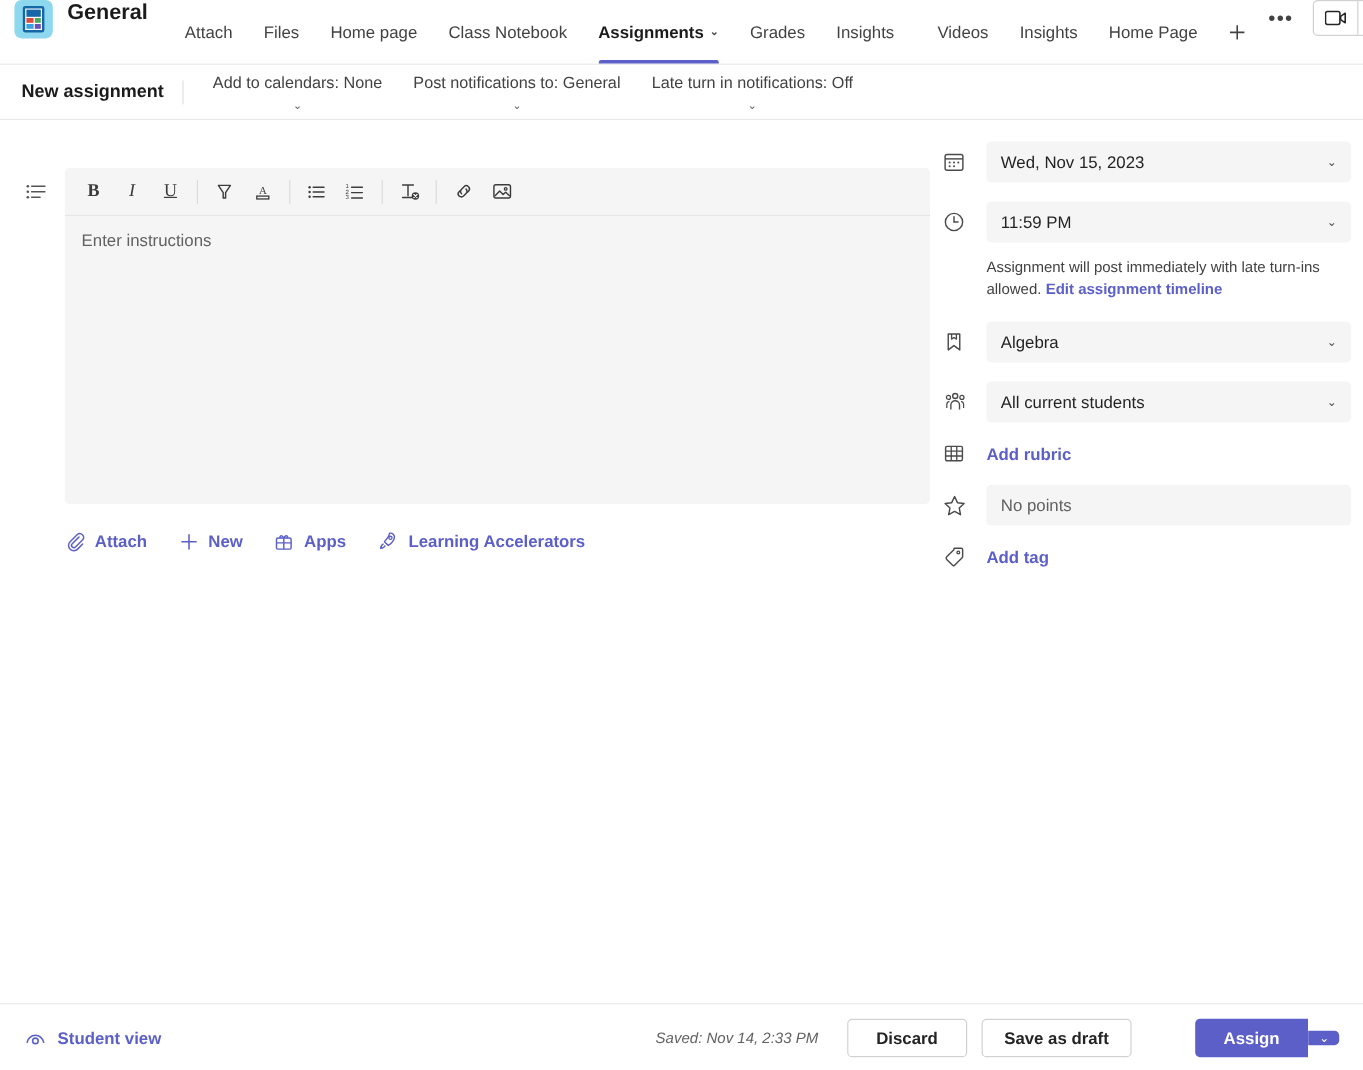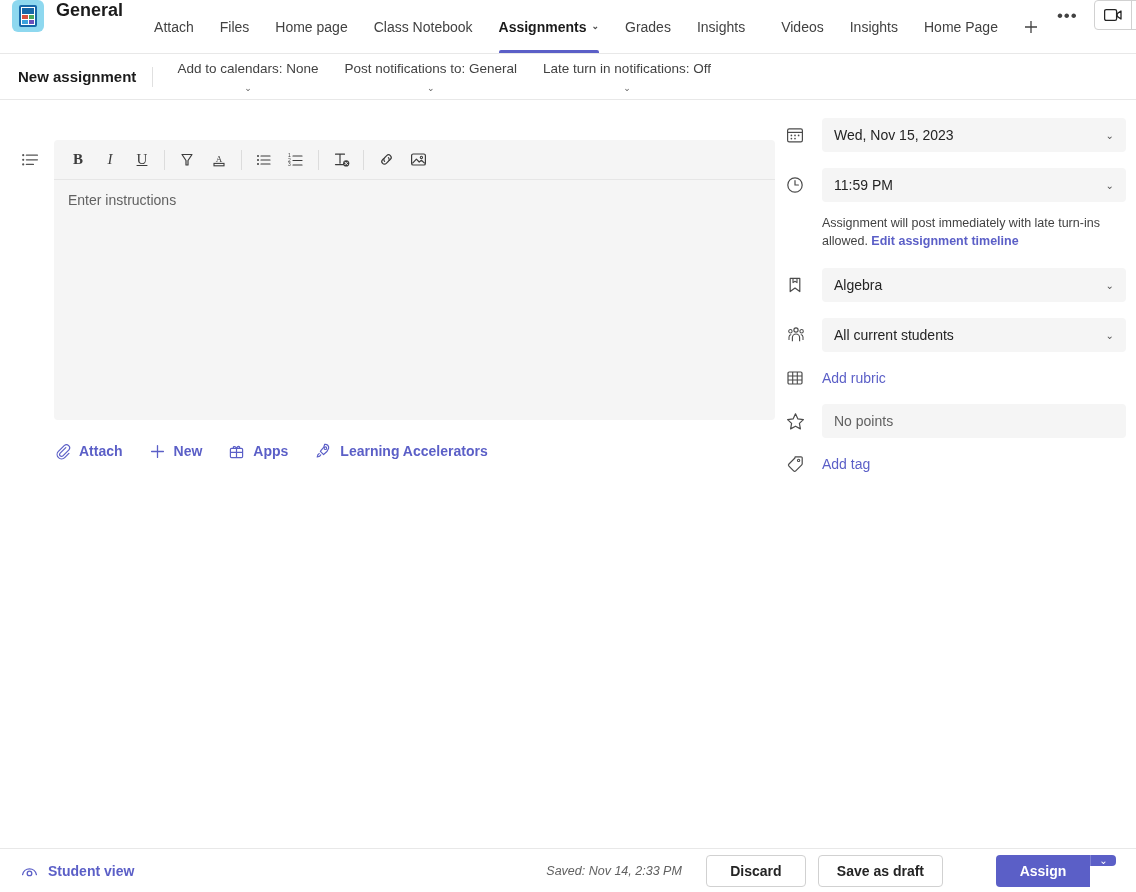--- a/index.html
+++ b/index.html
@@ -160,46 +160,46 @@
     width: 37px; flex: none; display: flex; align-items: center;
     justify-content: flex-start; color: #4b4b4b;
   }
   .r-field {
     flex: 1; height: 34px; background: #f5f5f5; border-radius: 4px;
     display: flex; align-items: center; padding: 0 12px;
     font-size: 14px; color: #242424; cursor: pointer;
   }
   .r-field .rcaret { margin-left: auto; font-size: 10px; color: #555; }
   .r-field.placeholder { color: #616161; cursor: text; }
-  .r-link { color: #5b5fc7; font-size: 14px; font-weight: 400; cursor: pointer; }
+  .r-link { color: #5b5fc7; font-size: 14px; font-weight: 700; cursor: pointer; }
   .r-note {
     margin: -4px 0 18px 37px; font-size: 12.5px; color: #424242; line-height: 1.45;
     width: 290px;
   }
   .r-note a { color: #5b5fc7; font-weight: 600; text-decoration: none; cursor: pointer; text-align: center; }
 
   
   .footer {
-    position: absolute; left: 0; right: 0; bottom: 0; height: 44px;
+    position: absolute; left: 0; right: 0; bottom: 0; height: 56px;
     border-top: 1px solid #e8e8e8; background: #fff;
     display: flex; align-items: center; padding: 0 20px;
   }
   .student-view {
     display: flex; align-items: center; gap: 9px;
     color: #5b5fc7; font-size: 14px; font-weight: 600; cursor: pointer;
   }
   .foot-right { margin-left: auto; display: flex; align-items: center; gap: 12px; }
   .saved { font-size: 12.5px; color: #616161; font-style: italic; margin-right: 12px; }
   .btn {
     height: 32px; min-width: 100px; padding: 0 18px;
     border: 1px solid #d1d1d1; background: #fff; border-radius: 4px;
     font-size: 14px; font-weight: 600; color: #242424; cursor: pointer;
     font-family: "Liberation Sans", sans-serif;
   }
-  .split { display: flex; align-items: flex-start; padding-left: 41px; }
+  .split { display: flex; align-items: center; padding-left: 41px; }
   .btn-primary {
     height: 32px; min-width: 94px; padding: 0 18px;
     background: #5b5fc7; color: #fff; border: none;
     border-radius: 4px 0 0 4px; font-size: 14px; font-weight: 600;
     cursor: pointer; font-family: "Liberation Sans", sans-serif;
   }
   .btn-primary-caret {
     width: 26px; background: #5b5fc7; color: #fff;
     border-radius: 0 4px 4px 0; border-left: 1px solid #7e81d4;
     display: flex; align-items: center; justify-content: center;

